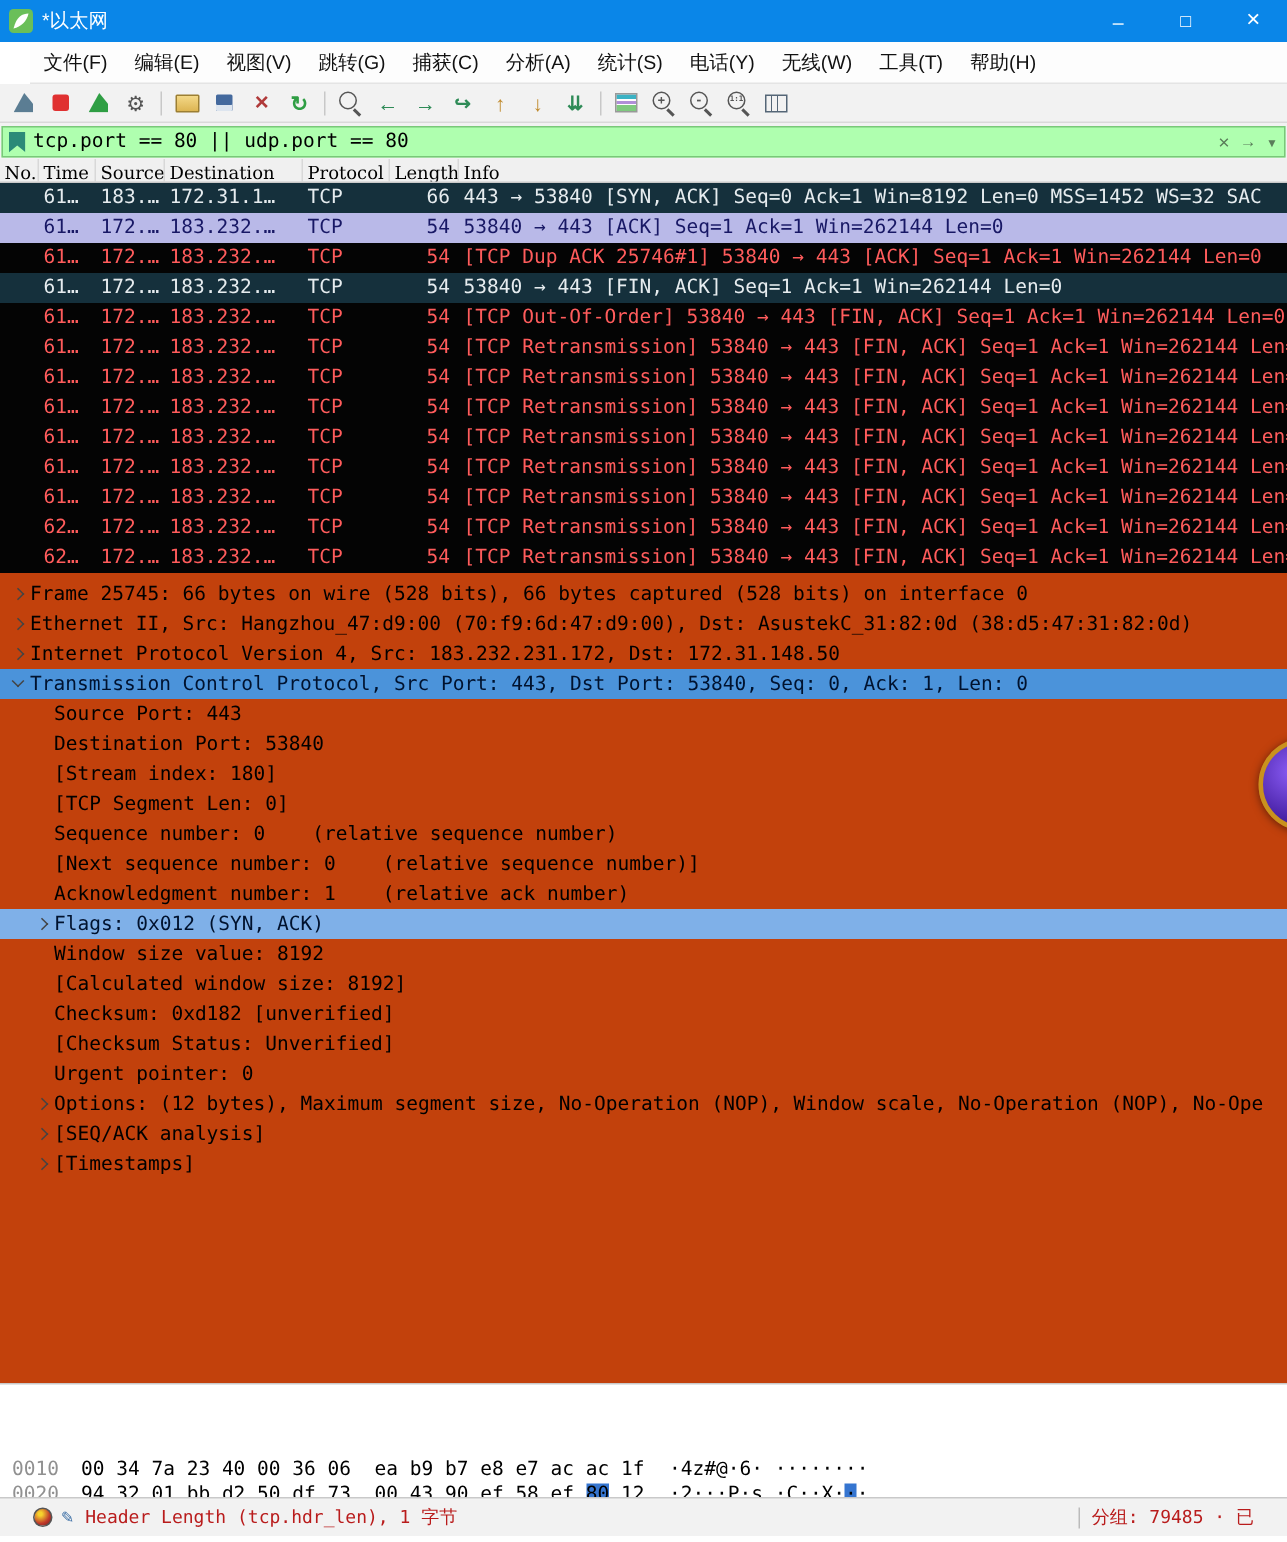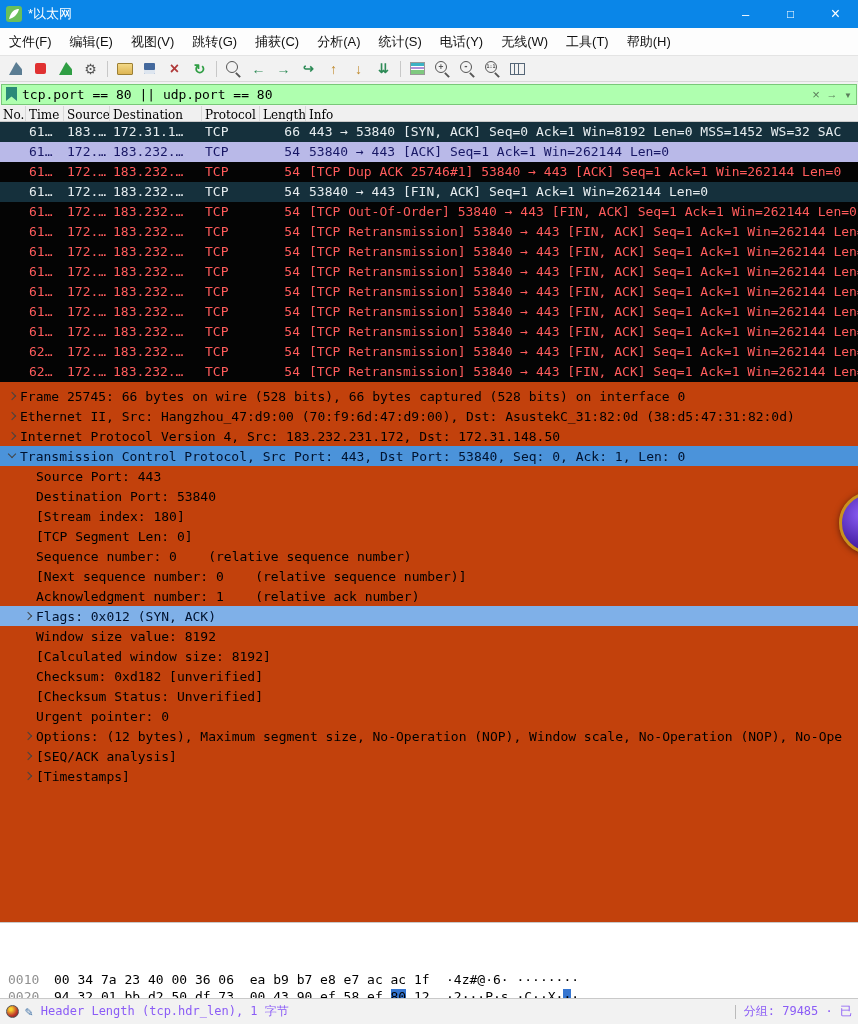--- a/index.html
+++ b/index.html
@@ -10,21 +10,21 @@
   .titlebar { height:28px; background:#0a86e8; display:flex; align-items:center; color:#fff; font-size:13px; flex:none; }
   .app-icon { margin-left:6px; width:16px; height:16px; display:inline-flex; }
   .title-text { margin-left:6px; }
   .win-btns { margin-left:auto; display:flex; height:100%; }
   .win-btn { width:45px; height:100%; display:flex; align-items:center; justify-content:center; font-size:13px; }
   .wb-min::before { content:"–"; }
   .wb-max::before { content:"□"; font-size:12px; }
   .wb-close::before { content:"×"; font-size:16px; }
 
   
-  .menubar { height:28px; background:#fdfdfd; border-bottom:1px solid #e4e4e4; display:flex; align-items:flex-end; font-size:13px; color:#111; flex:none; }
+  .menubar { height:28px; background:#fdfdfd; border-bottom:1px solid #e4e4e4; display:flex; align-items:flex-end; font-size:13px; color:#111; flex:none;margin-left:20px; }
   .mi { padding:0 9px; line-height:27px; white-space:nowrap; }
 
   
   .toolbar { height:26px; background:#f2f2f2; border-bottom:1px solid #d9d9d9; display:flex; align-items:center; padding-left:3px; flex:none; }
   .tbi { width:25px; height:22px; display:flex; align-items:center; justify-content:center; position:relative; }
   .tb-sep { width:1px; height:16px; background:#c8c8c8; margin:0 4px; }
   .i-start-capture-icon::before { content:""; width:13px; height:13px; background:#5b7d93; clip-path:polygon(0 100%,55% 0,100% 55%,100% 100%); }
   .i-stop-capture-icon::before { content:""; width:11px; height:11px; background:#e03131; border-radius:2px; }
   .i-restart-capture-icon::before { content:""; width:13px; height:13px; background:#2f9e44; clip-path:polygon(0 100%,55% 0,100% 55%,100% 100%); }
   .i-capture-options-icon::before { content:"⚙"; font-size:14px; color:#555; }
@@ -45,21 +45,21 @@
   .i-go-to-packet-icon::before { content:"↪"; color:#2e8b57; font-weight:bold; font-size:13px; }
   .i-go-first-icon::before { content:"↑"; color:#c08a2d; font-weight:bold; font-size:14px; }
   .i-go-last-icon::before { content:"↓"; color:#c08a2d; font-weight:bold; font-size:14px; }
   .i-autoscroll-icon::before { content:"⇊"; color:#2e8b57; font-weight:bold; font-size:13px; }
   .i-colorize-icon::before { content:""; width:13px; height:11px; border:1px solid #999;
     background:linear-gradient(#3bb2c4 0 3px,#fff 3px 4px,#b08fd8 4px 6px,#fff 6px 7px,#7fc97f 7px 11px); }
   .i-resize-columns-icon::before { content:""; width:13px; height:10px; border:1px solid #556677;
     background:linear-gradient(90deg,transparent 0 3px,#556677 3px 4px,transparent 4px 7px,#556677 7px 8px,transparent 8px); }
 
   
-  .filterbar { height:24px; background:#f2f2f2; display:flex; align-items:center; padding:1px 1px; flex:none; }
+  .filterbar { height:24px; background:#f2f2f2; display:flex; align-items:flex-end; padding:1px 1px; flex:none; }
   .filter-field { flex:1; height:21px; background:#afffaf; border:1px solid #79c879; display:flex; align-items:center; }
   .bookmark-icon { width:11px; height:14px; background:#2b8a78; clip-path:polygon(0 0,100% 0,100% 100%,50% 68%,0 100%); margin:0 5px 0 4px; flex:none; }
   .filter-input { flex:1; background:transparent; border:none; outline:none; font:13px "DejaVu Sans Mono",monospace; color:#000; height:100%; }
   .filter-clear-icon,.filter-apply-icon,.filter-history-icon { flex:none; width:16px; text-align:center; color:#5a7d5a; font-size:11px; }
   .filter-clear-icon::before { content:"×"; font-size:13px; }
   .filter-apply-icon::before { content:"→"; }
   .filter-history-icon::before { content:"▼"; font-size:8px; }
 
   
   .pl-header { height:16px; background:#f0f0f0; border-bottom:1px solid #c9c9c9; display:flex; font:12px "DejaVu Serif",serif; color:#000; flex:none; }
@@ -92,21 +92,21 @@
 
   
   .hexpane { height:76px; border-top:1px solid #c9c9c9; background:#fff; font:13px "DejaVu Sans Mono",monospace; white-space:pre; padding:3px 0 0 8px; flex:none; overflow:hidden; }
   .hrow { height:17px; line-height:17px; display:flex; }
   .hoff { color:#909090; width:46px; flex:none; }
   .hhex { width:392px; flex:none; }
   .hsel { background:#3575d0; color:#000000; }
   .hsel:empty { display:none; }
 
   
-  .statusbar { height:26px; background:#f2f2f2; border-top:1px solid #c9c9c9; display:flex; align-items:center; font:12px "DejaVu Sans Mono",monospace; color:#8b5cf6; padding:0 6px; flex:none; }
+  .statusbar { height:26px; background:#f2f2f2; border-top:1px solid #c9c9c9; display:flex; align-items:center; font:12px "DejaVu Sans Mono",monospace; color:#b91c1c; padding:0 22px; flex:none; }
   .expert-info-icon { width:13px; height:13px; border-radius:50%; border:1px solid #555; flex:none;
     background:radial-gradient(circle at 35% 30%, #f6d32d 12%, #c0392b 60%, #6f1d1d); margin-right:6px; }
   .capture-comment-icon { margin-right:8px; color:#3b6ea5; flex:none; }
   .capture-comment-icon::before { content:"✎"; font-size:13px; }
   .sb-left { white-space:nowrap; overflow:hidden; }
   .sb-spacer { flex:1; }
   .sb-div { width:1px; height:14px; background:#bbb; margin:0 8px; flex:none; }
   .sb-right { white-space:nowrap; overflow:hidden; flex:none; }
 
   

